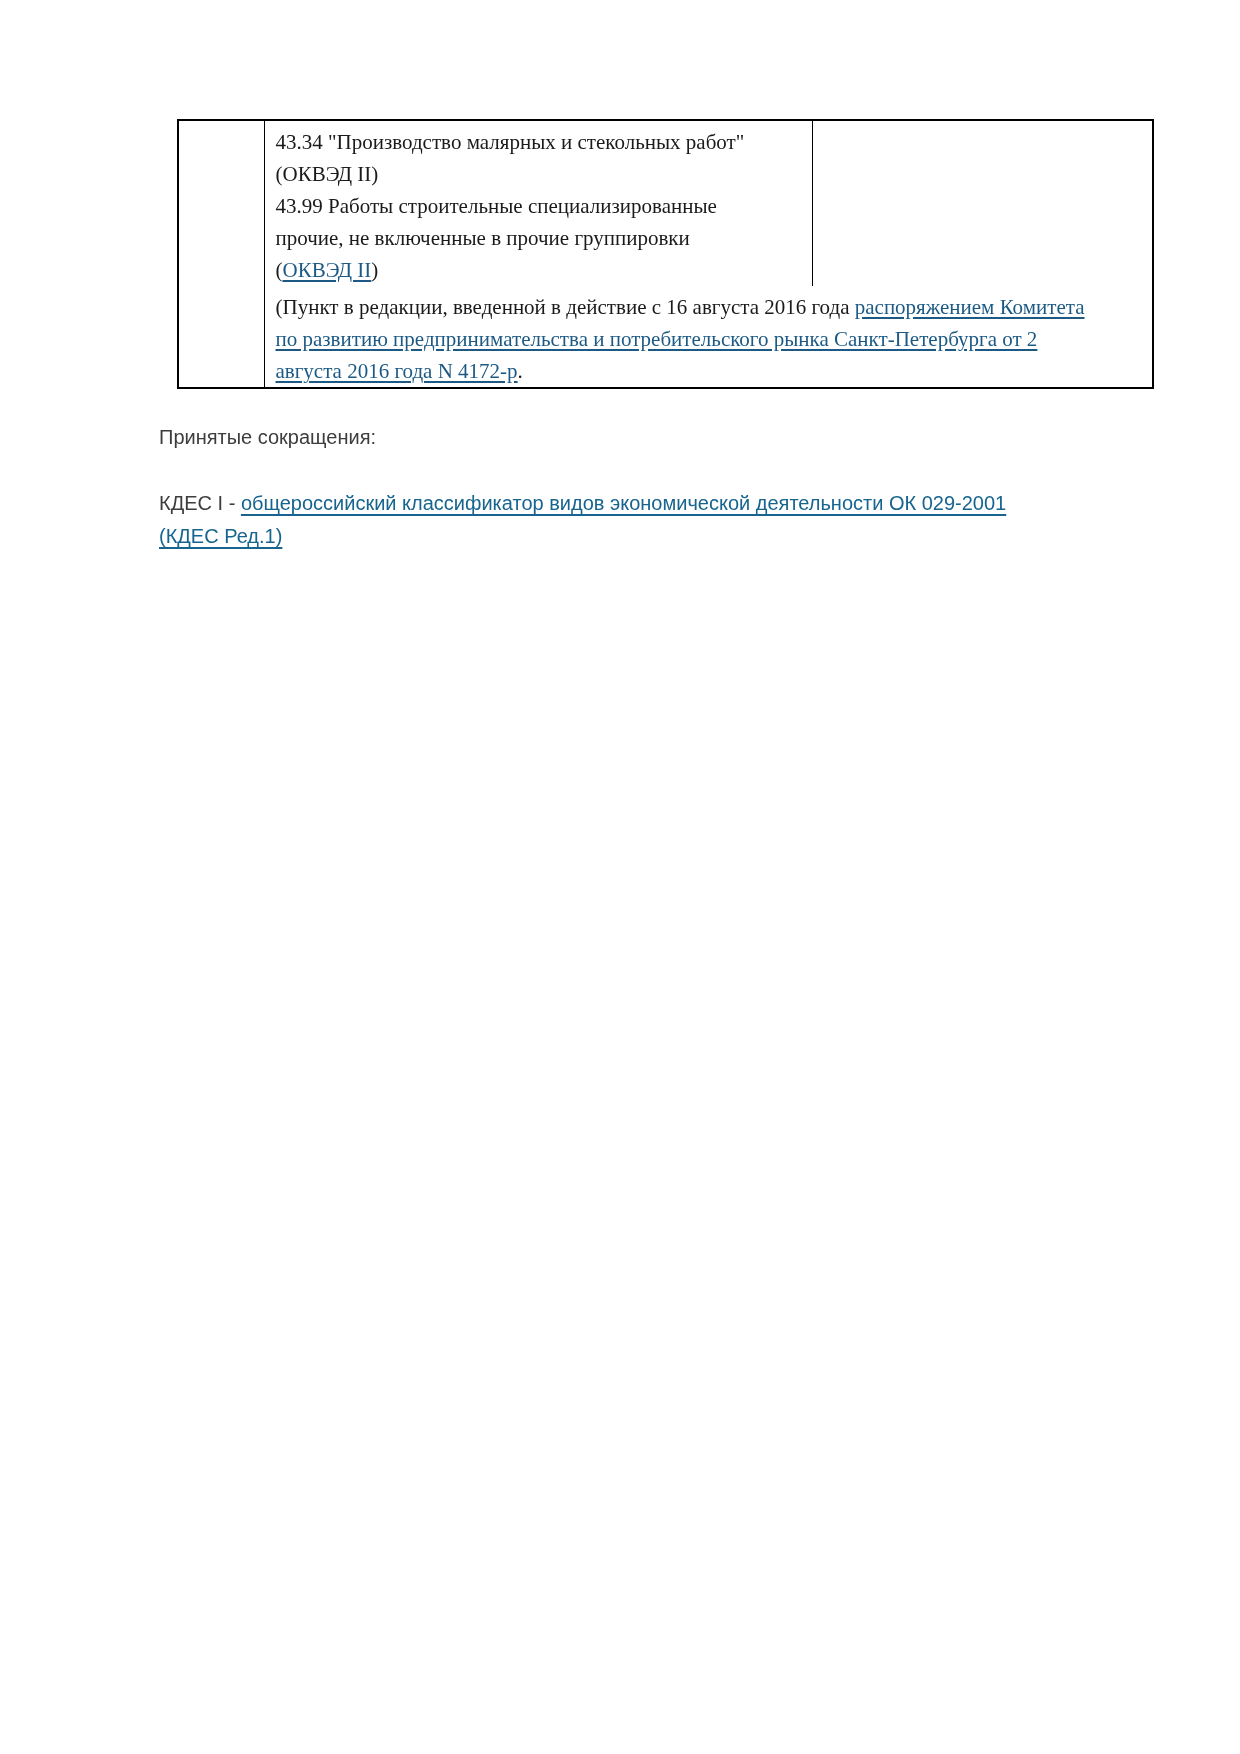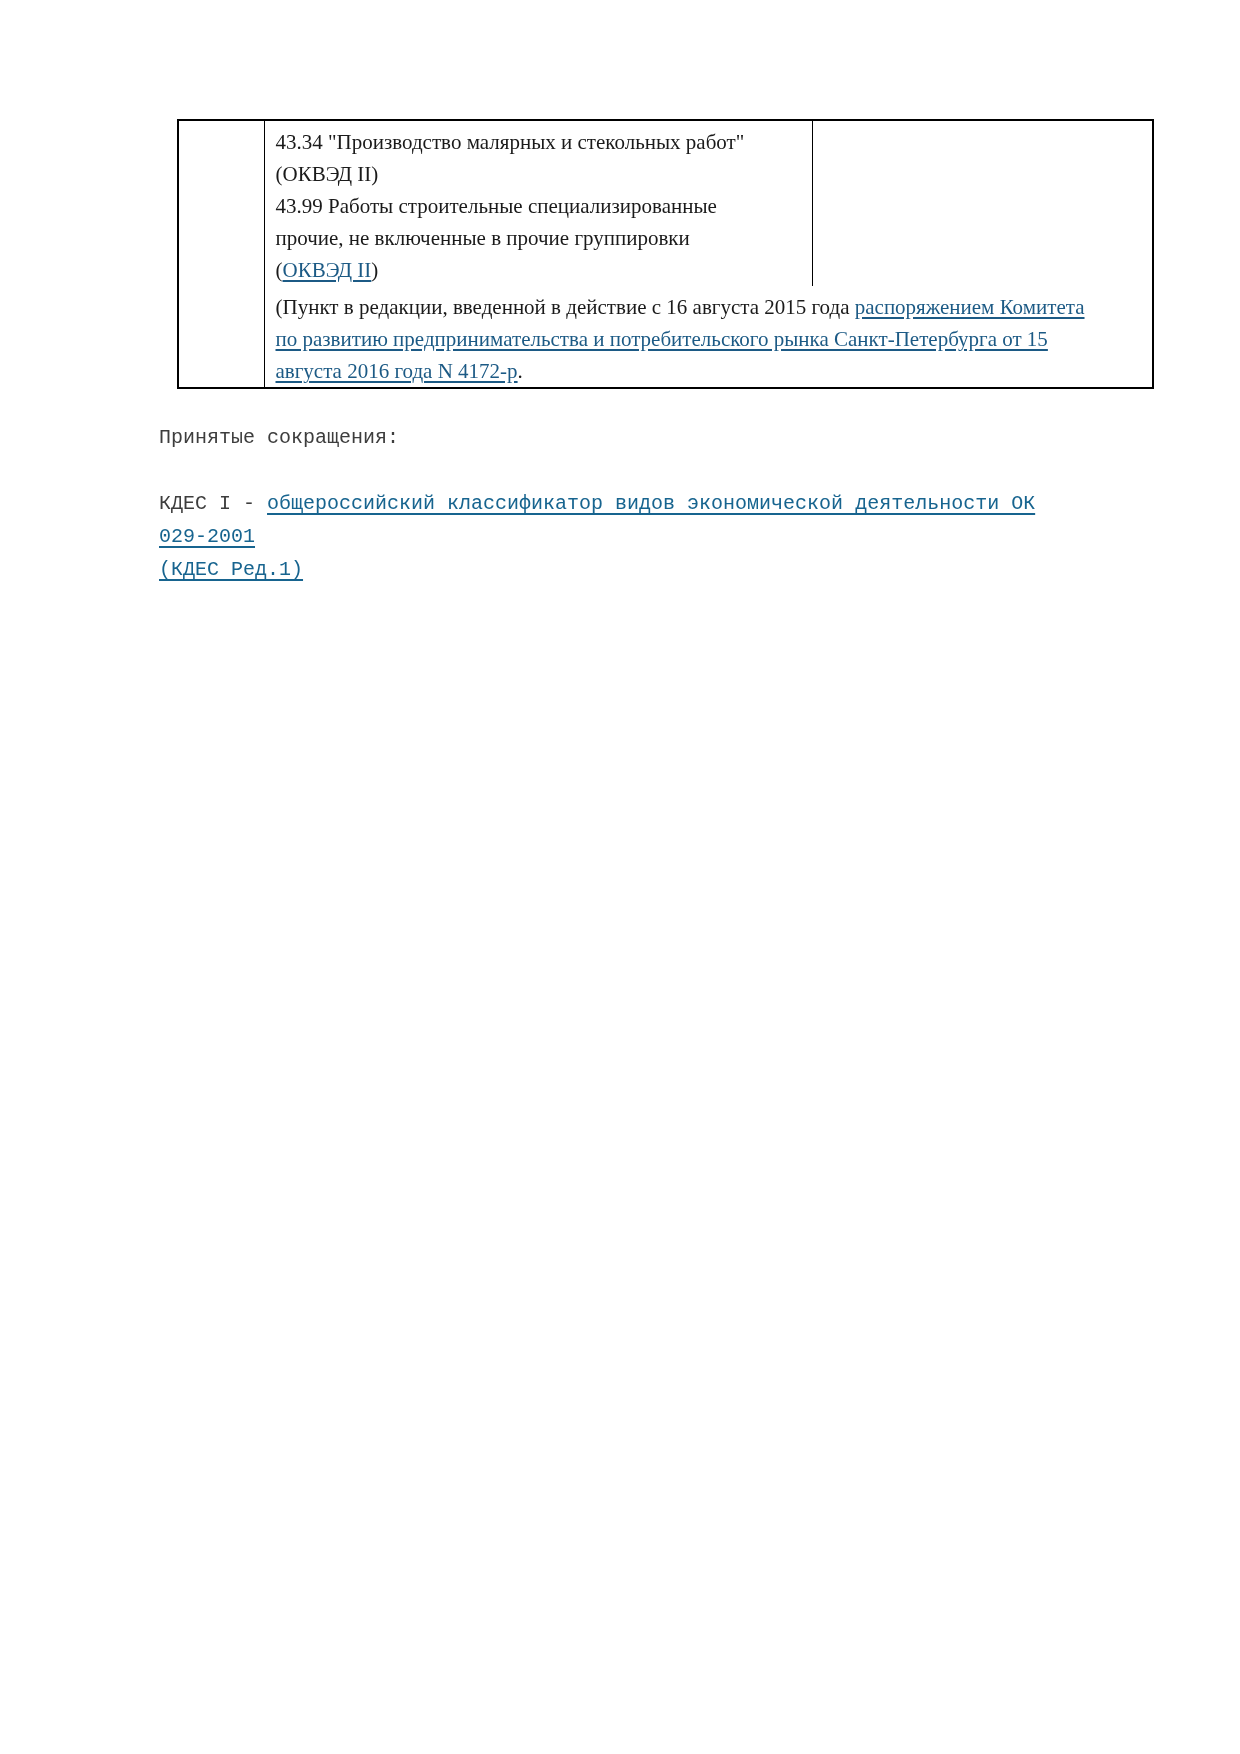--- a/index.html
+++ b/index.html
@@ -42,21 +42,21 @@
     color:var(--serif-link);
     text-decoration:underline;
     text-decoration-thickness:1.5px;
     text-underline-offset:3px;
     text-align:center;
   }
   
   .abbr{
     position:absolute;left:159px;top:421px;
     width:920px;
-    font-family:Liberation Mono, monospace;
+    font-family:Liberation Sans, sans-serif;
     font-size:20px;
     line-height:33px;
     color:var(--sans-text);
   }
   .abbr p{margin:0 0 33px 0;}
   a.sans-link{
     color:var(--sans-link);
     text-decoration:underline;
     text-decoration-thickness:1.5px;
     text-underline-offset:4px;
@@ -79,22 +79,22 @@
       <div class="tline">(ОКВЭД II)</div>
       <div class="tline">43.99 Работы строительные специализированные</div>
       <div class="tline">прочие, не включенные в прочие группировки</div>
       <div class="tline"><span>(</span><a href="#" class="serif-link">ОКВЭД II</a><span>)</span></div>
     </td>
     <td></td>
   </tr>
   <tr class="row-note">
     <td class="cell-empty-left"></td>
     <td colspan="2">
-      <div class="tline"><span>(Пункт в редакции, введенной в действие с 16 августа 2015 года </span><a href="#" class="serif-link">распоряжением Комитета</a></div>
-      <div class="tline"><a href="#" class="serif-link">по развитию предпринимательства и потребительского рынка Санкт-Петербурга от 15</a></div>
+      <div class="tline"><span>(Пункт в редакции, введенной в действие с 16 августа 2016 года </span><a href="#" class="serif-link">распоряжением Комитета</a></div>
+      <div class="tline"><a href="#" class="serif-link">по развитию предпринимательства и потребительского рынка Санкт-Петербурга от 2</a></div>
       <div class="tline"><a href="#" class="serif-link">августа 2016 года N 4172-р</a><span>.</span></div>
     </td>
   </tr>
 </tbody>
   </table>
 
 <div class="abbr">
   <p>Принятые сокращения:</p>
   <p><span>КДЕС I - </span><a href="#" class="sans-link"><span>общероссийский классификатор видов экономической деятельности ОК 029-2001</span><br><span>(КДЕС Ред.1)</span></a></p>
 </div>

